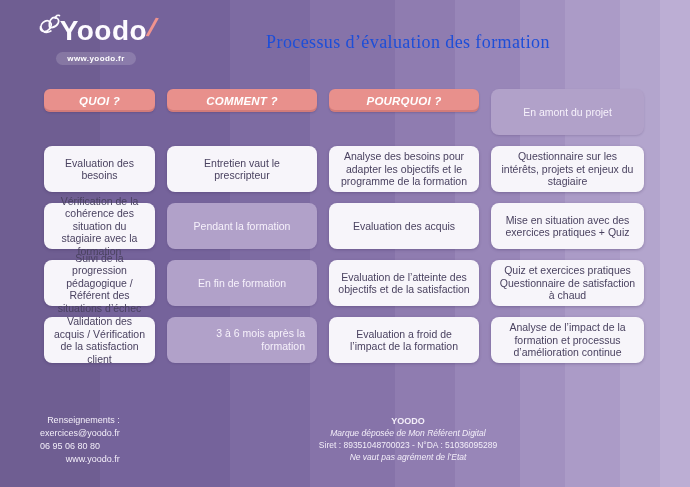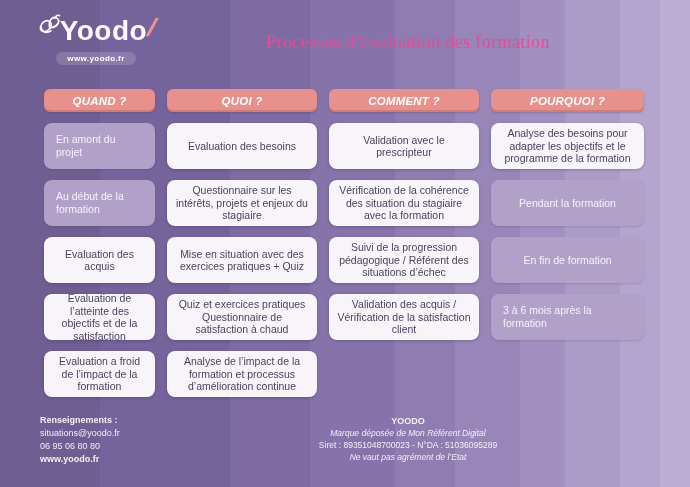--- a/index.html
+++ b/index.html
@@ -36,21 +36,21 @@
   }
   .logo-pill {
     display: inline-block; margin-top: 1px; padding: 2px 11px;
     background: rgba(255,255,255,0.16); border-radius: 9px;
     color: #ffffff; font-size: 8px; font-weight: bold; letter-spacing: 0.4px;
   }
 
   
   .title {
     position: absolute; left: 248px; top: 32px; width: 320px;
-    text-align: center; color: #ec4899;
+    text-align: center; color: #1d4ed8;
     font-family: "Liberation Serif", serif;
     font-size: 18px; letter-spacing: 0.4px;
   }
 
   
   .grid {
     position: absolute; left: 44px; top: 89px;
     display: grid;
     grid-template-columns: 111px 150px 150px 153px;
     grid-auto-rows: auto;
@@ -62,38 +62,38 @@
     box-shadow: inset 0 -2px 0 rgba(170,85,85,0.35), 0 1px 2px rgba(60,40,90,0.25);
     display: flex; align-items: center; justify-content: center;
     color: #ffffff; font-size: 11.5px; font-weight: bold; font-style: italic;
     letter-spacing: 0.2px;
   }
   .when-cell {
     height: 46px; border-radius: 8px;
     background: #b1a1c9;
     box-shadow: 0 1px 2px rgba(60,40,90,0.18);
     display: flex; align-items: center; justify-content: center;
-    text-align: left; padding: 3px 12px;
+    text-align: right; padding: 3px 12px;
     color: #f6f1fb; font-size: 10.5px; line-height: 13px;
   }
   .card-cell {
     height: 46px; border-radius: 8px;
     background: #f7f5fa;
     box-shadow: 0 1px 3px rgba(50,33,80,0.30);
     display: flex; align-items: center; justify-content: center;
     text-align: center; padding: 3px 8px;
     color: #4a4260; font-size: 10.5px; line-height: 12.5px;
   }
 
   
   .footer-left {
     position: absolute; left: 40px; top: 414px;
     color: #f3eef9; font-size: 9px; line-height: 13px;
   }
-  .footer-left .bold { font-weight: bold; }
+  .footer-left .bold { font-weight: normal; text-align: right; }
   .footer-center {
     position: absolute; left: 268px; top: 415px; width: 280px;
     text-align: center; color: #f3eef9; font-size: 8.5px; line-height: 12px;
   }
   .footer-center .bold { font-weight: bold; font-size: 9px; }
   .footer-center .it { font-style: italic; }
 </style>
 </head>
 <body>
 
@@ -111,52 +111,50 @@
     <span class="brand">Yoodo</span>
     <span class="brand-slash">/</span>
   </div>
   <span class="logo-pill">www.yoodo.fr</span>
 </div>
 
 <div class="title">Processus d’évaluation des formation</div>
 
 <div class="grid">
 
-  <div class="hdr-cell">QUAND ?</div>
   <div class="hdr-cell">QUOI ?</div>
   <div class="hdr-cell">COMMENT ?</div>
   <div class="hdr-cell">POURQUOI ?</div>
 
   <div class="when-cell">En amont du projet</div>
   <div class="card-cell">Evaluation des besoins</div>
-  <div class="card-cell">Validation avec le prescripteur</div>
+  <div class="card-cell">Entretien vaut le prescripteur</div>
   <div class="card-cell">Analyse des besoins pour adapter les objectifs et le programme de la formation</div>
 
-  <div class="when-cell">Au début de la formation</div>
   <div class="card-cell">Questionnaire sur les intérêts, projets et enjeux du stagiaire</div>
   <div class="card-cell">Vérification de la cohérence des situation du stagiaire avec la formation</div>
 
   <div class="when-cell">Pendant la formation</div>
   <div class="card-cell">Evaluation des acquis</div>
   <div class="card-cell">Mise en situation avec des exercices pratiques + Quiz</div>
   <div class="card-cell">Suivi de la progression pédagogique / Référent des situations d’échec</div>
 
   <div class="when-cell">En fin de formation</div>
   <div class="card-cell">Evaluation de l’atteinte des objectifs et de la satisfaction</div>
   <div class="card-cell">Quiz et exercices pratiques Questionnaire de satisfaction à chaud</div>
   <div class="card-cell">Validation des acquis / Vérification de la satisfaction client</div>
 
   <div class="when-cell">3 à 6 mois après la formation</div>
   <div class="card-cell">Evaluation a froid de l’impact de la formation</div>
   <div class="card-cell">Analyse de l’impact de la formation et processus d’amélioration continue</div>
 </div>
 
 <div class="footer-left">
   <div class="bold">Renseignements :</div>
-  <div>situations@yoodo.fr</div>
+  <div>exercices@yoodo.fr</div>
   <div>06 95 06 80 80</div>
   <div class="bold">www.yoodo.fr</div>
 </div>
 
 <div class="footer-center">
   <div class="bold">YOODO</div>
   <div class="it">Marque déposée de Mon Référent Digital</div>
   <div>Siret : 89351048700023 - N°DA : 51036095289</div>
   <div class="it">Ne vaut pas agrément de l’Etat</div>
 </div>

